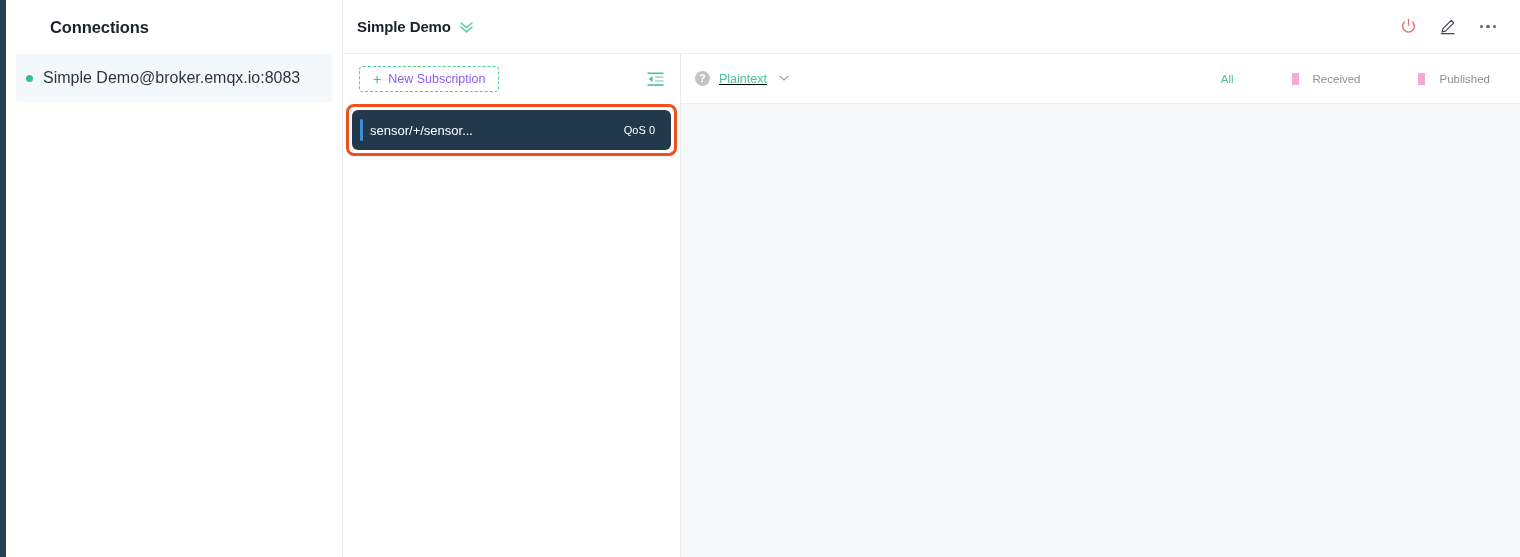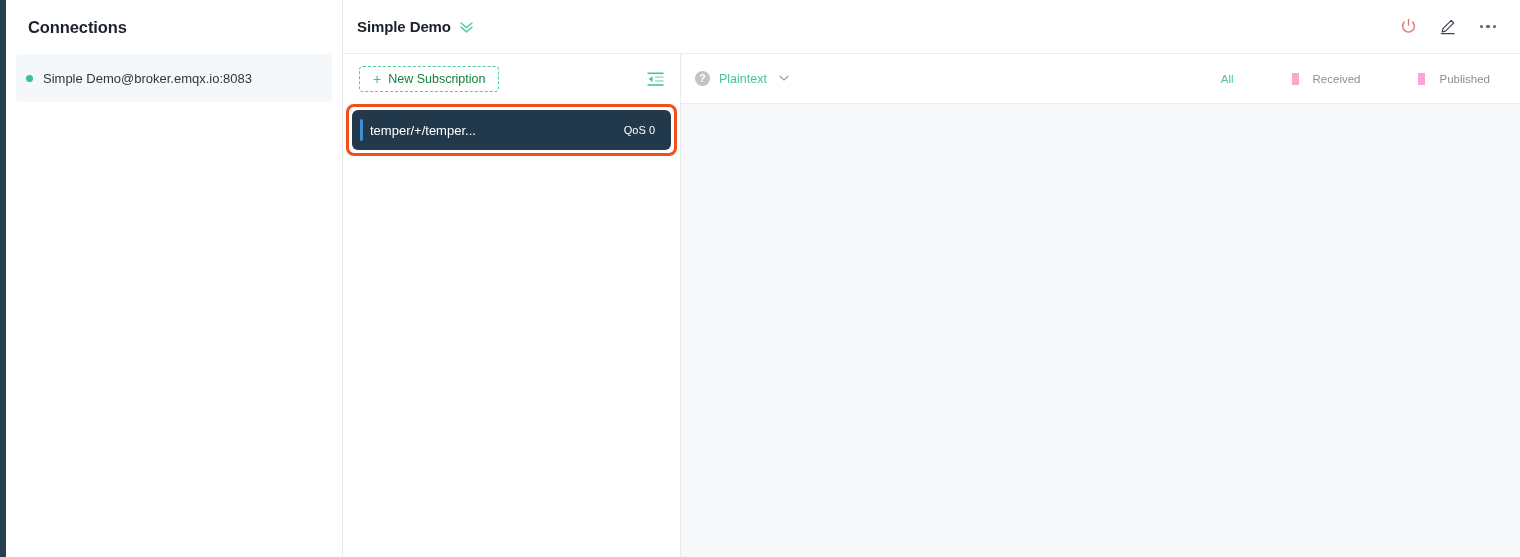--- a/index.html
+++ b/index.html
@@ -37,20 +37,21 @@
     border-right: 1px solid #e8eaed;
     display: flex;
     flex-direction: column;
   }
   .connections-header {
     height: 54px;
     flex: 0 0 54px;
     display: flex;
     align-items: center;
     padding: 0 22px;
+    margin-left: 22px;
   }
   .connections-title {
     font-size: 16.5px;
     font-weight: bold;
     color: #1a2129;
     letter-spacing: -0.1px;
   }
   .connections-list {
     padding: 0 10px;
     flex: 1 1 auto;
@@ -66,21 +67,21 @@
   }
   .status-dot {
     width: 7px;
     height: 7px;
     border-radius: 50%;
     background: #34c388;
     flex: 0 0 7px;
     margin-right: 10px;
   }
   .connection-label {
-    font-size: 13px;
+    font-size: 16px;
     color: #2b3642;
     white-space: nowrap;
   }
 
   
   .center-pane {
     width: 338px;
     flex: 0 0 338px;
     height: 557px;
     display: flex;
@@ -107,21 +108,21 @@
     background: #ffffff;
     cursor: pointer;
   }
   .new-sub-btn .plus {
     color: #34c388;
     font-size: 14px;
     line-height: 1;
     font-weight: 400;
   }
   .new-sub-btn .lbl {
-    color: #15803d;
+    color: #8b5cf6;
     font-size: 12.5px;
     white-space: nowrap;
   }
   .collapse-icon-btn {
     width: 22px;
     height: 22px;
     display: flex;
     align-items: center;
     justify-content: center;
     cursor: pointer;
@@ -206,20 +207,21 @@
     text-align: center;
     font-weight: bold;
     cursor: pointer;
     flex: 0 0 15px;
   }
   .format-select {
     display: inline-flex;
     align-items: center;
     gap: 12px;
     cursor: pointer;
+    text-decoration: underline;
   }
   .format-select .txt {
     font-size: 12.5px;
     color: #4ac496;
   }
   .filter-tabs {
     display: flex;
     align-items: center;
     gap: 44px;
   }
@@ -324,21 +326,21 @@
           <rect x="8" y="9.2" width="8.5" height="1.5" fill="#9ddcc3"></rect>
           <rect x="0.5" y="13.2" width="16" height="1.6" fill="#4ac496"></rect>
           <path d="M5.6 5.2 L1.6 8.1 L5.6 11 Z" fill="#4ac496"></path>
         </svg>
       </button>
     </div>
     <div class="sub-list">
       <div class="sub-card-wrap">
         <div class="sub-card">
           <span class="sub-card-bar"></span>
-          <span class="sub-topic">temper/+/temper...</span>
+          <span class="sub-topic">sensor/+/sensor...</span>
           <span class="sub-qos">QoS 0</span>
         </div>
       </div>
     </div>
   </div>
 
   <div class="right-pane">
     <div style="height:54px;flex:0 0 54px;"></div>
     <div class="msg-toolbar">
       <div class="msg-format">

